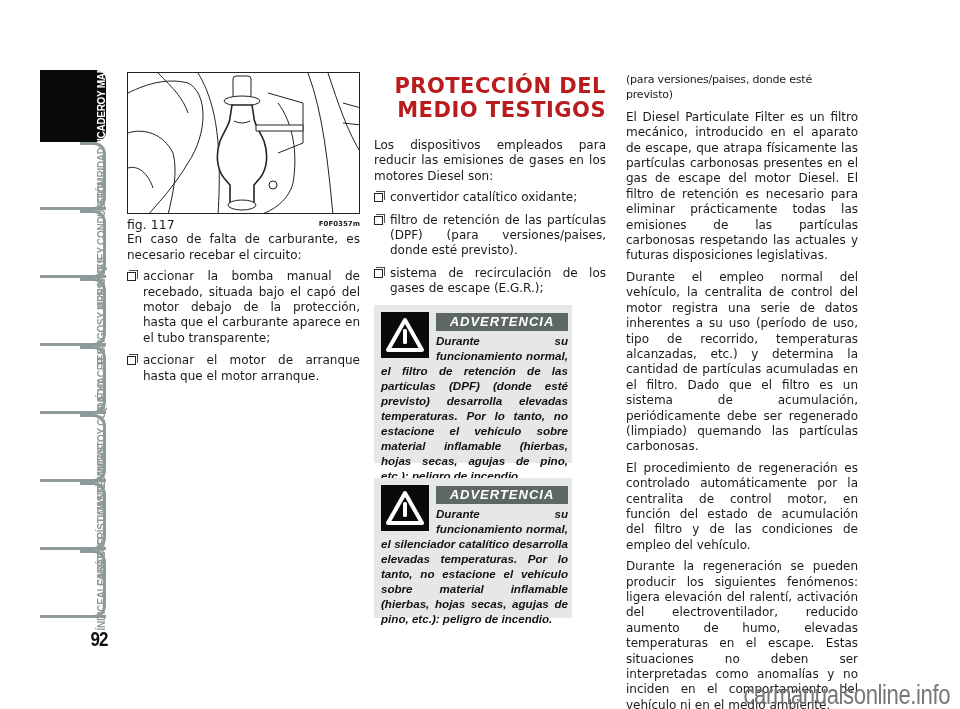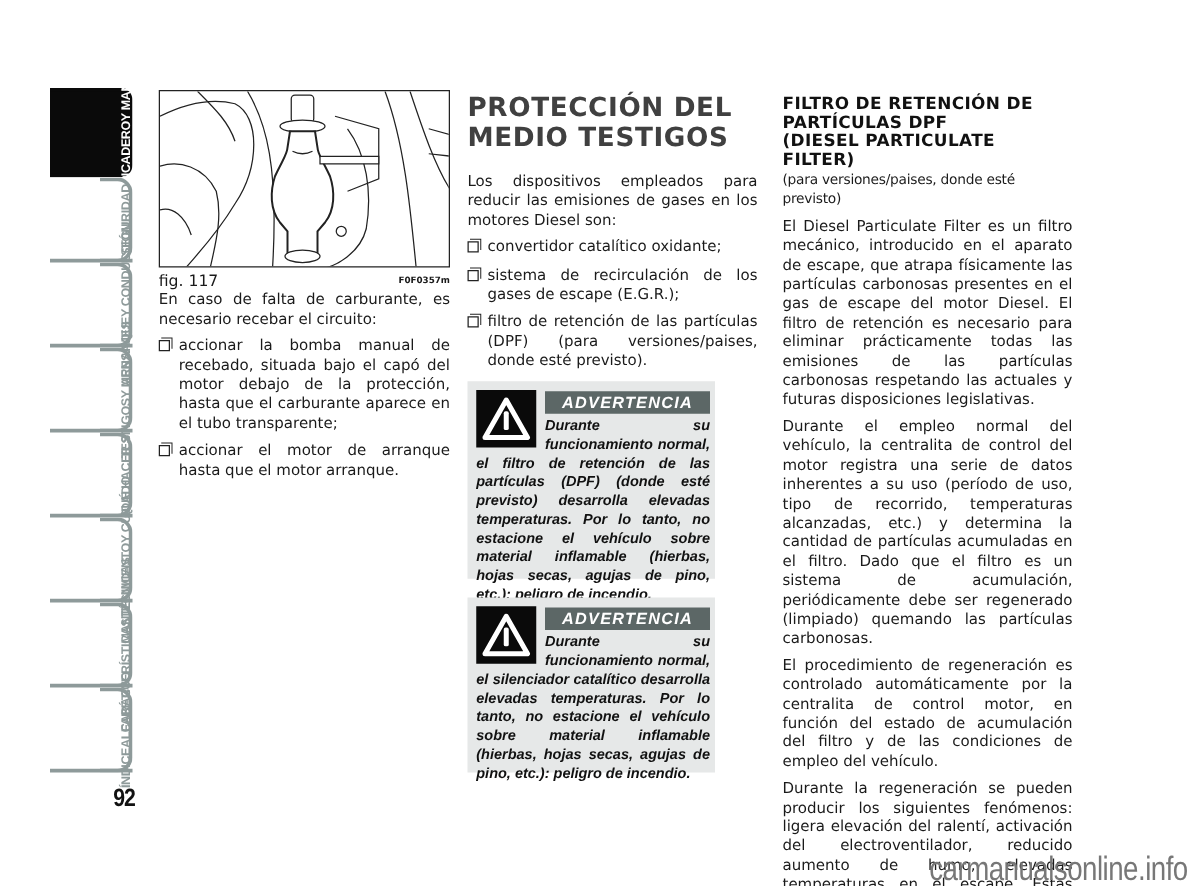--- a/index.html
+++ b/index.html
@@ -42,21 +42,21 @@
 
   .h-small { font-weight:bold; font-size:12.5px; margin-top:18px; margin-bottom:5px; letter-spacing:0.1px; }
   p { text-align:justify; margin-bottom:6px; }
   .bullets { list-style:none; }
   .bullets li { position:relative; padding-left:16px; text-align:justify; margin-bottom:7px; }
   .bullets li .box {
     position:absolute; left:0; top:3px; width:9px; height:9px; border:1.3px solid #222;
     box-shadow:1.5px -1.5px 0 -0.3px #fff, 2px -2px 0 0 #222; 
   }
 
-  .h-big { font-weight:bold; font-size:21px; line-height:24px; letter-spacing:0.5px; margin-top:2px; margin-bottom:16px; color:#404040; }
+  .h-big { font-weight:bold; font-size:21px; line-height:24px; letter-spacing:0.5px; margin-top:2px; margin-bottom:16px; color:#b91c1c;text-align:right; }
   .h-mid { font-weight:bold; font-size:13.5px; line-height:15px; letter-spacing:0.3px; color:#111; margin-top:4px; }
   .sub { font-size:11px; margin-bottom:7px; letter-spacing:-0.2px; }
 
   
   .warn { position:absolute; left:374px; width:198px; background:#e6e8e8; padding:4px 4px 8px 7px; }
   .warn1 { top:305px; height:158px; }
   .warn2 { top:478px; height:140px; }
   .warn .icon-box { float:left; width:48px; height:46px; background:#0a0a0a; margin-right:7px; margin-top:3px; display:flex; align-items:center; justify-content:center; }
   .warn .title { background:#5c6766; color:#fff; font-weight:bold; font-style:italic; font-size:13px; letter-spacing:1px;
     text-align:center; height:18px; line-height:18px; margin-top:4px; margin-bottom:2px; margin-left:55px; }
@@ -144,22 +144,22 @@
 </div>
 
 <div class="col col2">
   <div class="h-big">
     <div>PROTECCIÓN DEL</div>
     <div>MEDIO TESTIGOS</div>
   </div>
   <p>Los dispositivos empleados para reducir las emisiones de gases en los motores Diesel son:</p>
   <ul class="bullets">
     <li><span class="box"></span><span>convertidor catalítico oxidante;</span></li>
+    <li><span class="box"></span><span>filtro de retención de las partículas (DPF) (para versiones/paises, donde esté previsto).</span></li>
     <li><span class="box"></span><span>sistema de recirculación de los gases de escape (E.G.R.);</span></li>
-    <li><span class="box"></span><span>filtro de retención de las partículas (DPF) (para versiones/paises, donde esté previsto).</span></li>
   </ul>
 </div>
 
 <div class="warn warn1">
   <div class="icon-box">
     <svg width="40" height="36" viewBox="0 0 40 36">
       <path d="M20 3 L37 33 L3 33 Z" fill="none" stroke="#fff" stroke-width="4" stroke-linejoin="round"></path>
       <rect x="18" y="12" width="4" height="15" rx="1.5" fill="#fff"></rect>
     </svg>
   </div>
@@ -172,25 +172,20 @@
     <svg width="40" height="36" viewBox="0 0 40 36">
       <path d="M20 3 L37 33 L3 33 Z" fill="none" stroke="#fff" stroke-width="4" stroke-linejoin="round"></path>
       <rect x="18" y="12" width="4" height="15" rx="1.5" fill="#fff"></rect>
     </svg>
   </div>
   <div class="title">ADVERTENCIA</div>
   <div class="text">Durante su funcionamiento normal, el silenciador catalítico desarrolla elevadas temperaturas. Por lo tanto, no estacione el vehículo sobre material inflamable (hierbas, hojas secas, agujas de pino, etc.): peligro de incendio.</div>
 </div>
 
 <div class="col col3">
-  <div class="h-mid">
-    <div>FILTRO DE RETENCIÓN DE</div>
-    <div>PARTÍCULAS DPF</div>
-    <div>(DIESEL PARTICULATE FILTER)</div>
-  </div>
   <div class="sub">(para versiones/paises, donde esté previsto)</div>
   <p>El Diesel Particulate Filter es un filtro mecánico, introducido en el aparato de escape, que atrapa físicamente las partículas carbonosas presentes en el gas de escape del motor Diesel. El filtro de retención es necesario para eliminar prácticamente todas las emisiones de las partículas carbonosas respetando las actuales y futuras disposiciones legislativas.</p>
   <p>Durante el empleo normal del vehículo, la centralita de control del motor registra una serie de datos inherentes a su uso (período de uso, tipo de recorrido, temperaturas alcanzadas, etc.) y determina la cantidad de partículas acumuladas en el filtro. Dado que el filtro es un sistema de acumulación, periódicamente debe ser regenerado (limpiado) quemando las partículas carbonosas.</p>
   <p>El procedimiento de regeneración es controlado automáticamente por la centralita de control motor, en función del estado de acumulación del filtro y de las condiciones de empleo del vehículo.</p>
   <p>Durante la regeneración se pueden producir los siguientes fenómenos: ligera elevación del ralentí, activación del electroventilador, reducido aumento de humo, elevadas temperaturas en el escape. Estas situaciones no deben ser interpretadas como anomalías y no inciden en el comportamiento del vehículo ni en el medio ambiente.</p>
 </div>
 
 <div class="watermark">carmanualsonline.info</div>
 
 </body></html>

